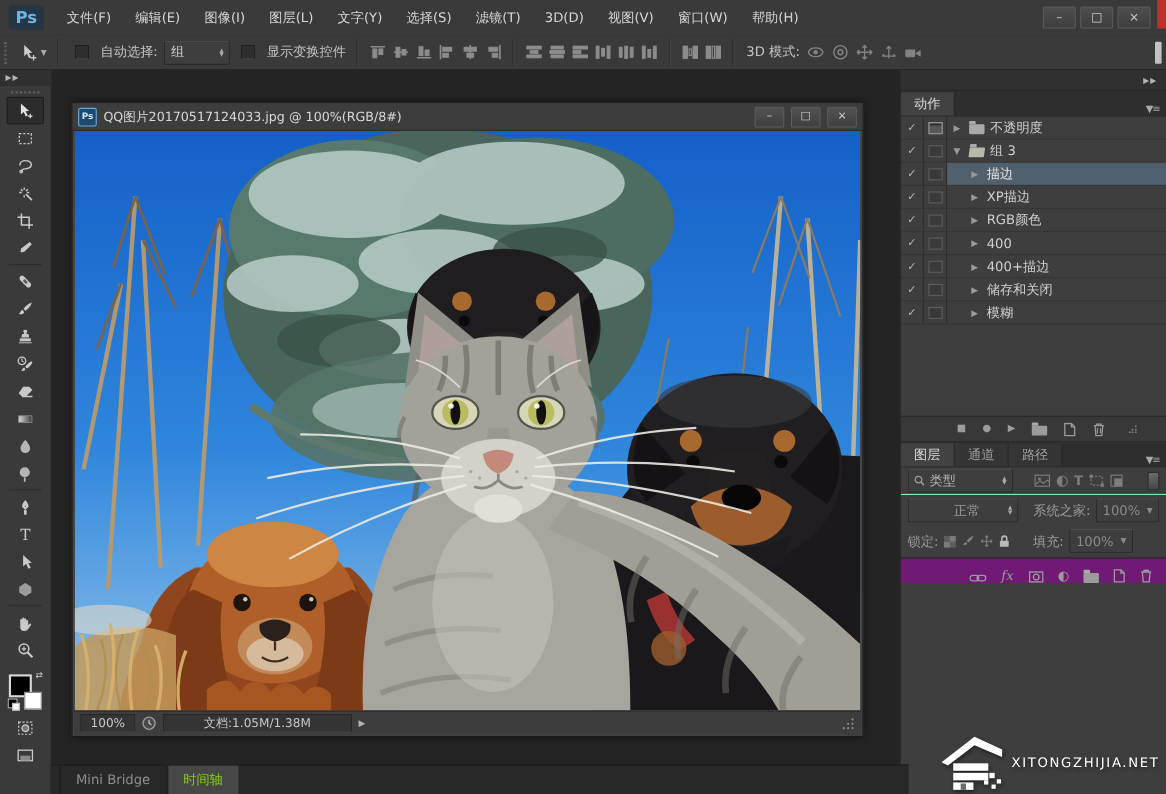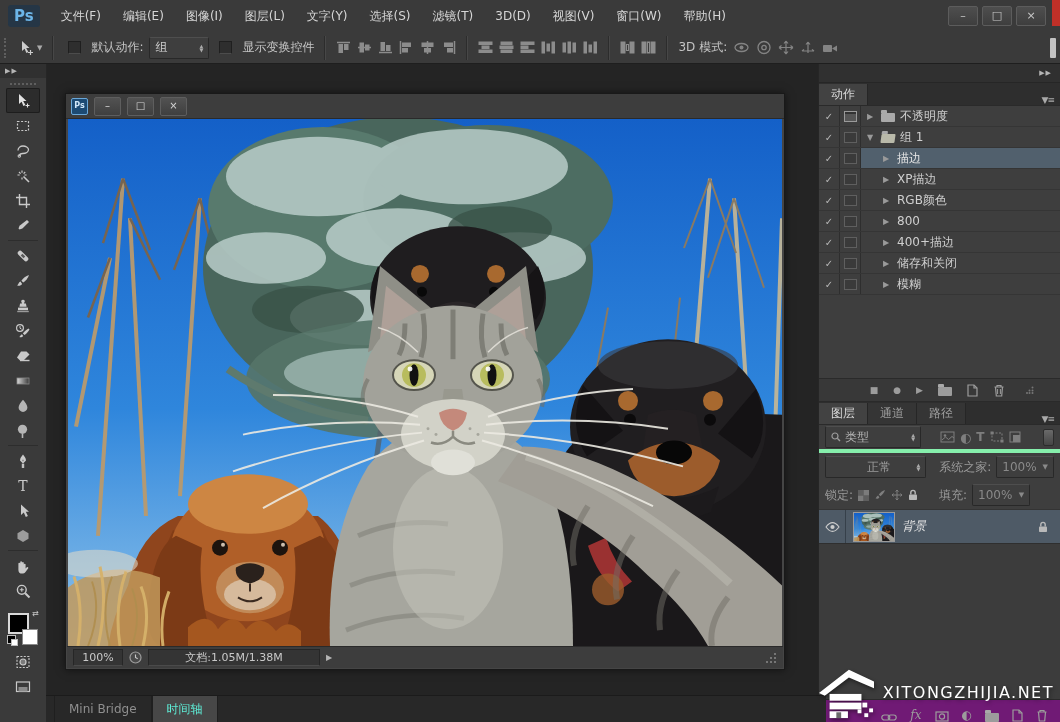--- a/index.html
+++ b/index.html
@@ -94,48 +94,48 @@
   .indent{margin-left:16px;}
   .folder{position:relative;width:14px;height:9px;background:#a9a9a9;border-radius:1px;margin-top:3px;}
   .folder:before{content:"";position:absolute;left:0;top:-3px;width:6px;height:3px;background:#a9a9a9;
                  border-radius:1px 1px 0 0;}
   .folder.open{background:#b9b9a9;transform:skewX(-8deg);}
   .act-btns{height:22px;background:#383838;border-top:1px solid #2a2a2a;border-bottom:1px solid #2a2a2a;
             display:flex;align-items:center;justify-content:flex-end;gap:15px;padding-right:26px;color:#9c9c9c;}
   .act-btns .g{font-size:9px;}
   
   .lrow{display:flex;align-items:center;padding:0 6px;gap:5px;background:#3e3e3e;}
-  #filter-row{height:24px;border-bottom:4px solid #86efac;}
+  #filter-row{height:24px;border-bottom:1px solid #86efac;}
   #blend-row{height:28px;}
   #lock-row{height:28px;border-bottom:1px solid #343434;}
   .dim{opacity:.45;}
   .lockico svg{stroke:#b9b9b9;fill:#b9b9b9;}
   #layer-list{flex:1;background:#3c3c3c;overflow:hidden;}
   .layer-row{height:33px;background:#4e5a66;display:flex;align-items:center;border-bottom:1px solid #2f2f2f;}
   .eyecell{width:26px;height:100%;border-right:1px solid #36404a;display:flex;align-items:center;justify-content:center;}
   .thumb{width:40px;height:28px;border:1px solid #9a9a9a;margin:0 7px;background:#333;}
   .lname{flex:1;font-style:italic;color:#e2e2e2;}
   .lay-btns{height:22px;background:#701a75;border-top:1px solid #2a2a2a;display:flex;align-items:flex-end;
             justify-content:flex-end;gap:13px;padding-right:12px;color:#9c9c9c;}
   .fx{font-style:italic;font-family:"DejaVu Serif","Liberation Serif",serif;font-size:12px;color:#9c9c9c;}
   .toggle{width:9px;height:15px;background:linear-gradient(#6a6a6a,#454545);border:1px solid #2c2c2c;
           border-radius:2px;margin-left:auto;}
 
   
   #bottomtabs{left:46px;top:695px;width:772px;height:27px;background:#282828;border-top:1px solid #1b1b1b;
               display:flex;align-items:stretch;padding-left:8px;}
   .btab{padding:0 14px;line-height:26px;color:#8f8f8f;border-right:1px solid #1f1f1f;border-left:1px solid #1f1f1f;}
-  .btab.on{background:#474747;color:#5eead4;}
+  .btab.on{background:#474747;color:#84cc16;}
 
   
   #watermark{right:6px;bottom:2px;display:flex;align-items:center;gap:6px;z-index:50;
              filter:drop-shadow(1px 2px 2px rgba(0,0,0,.45));}
   .wm-text{display:flex;flex-direction:column;align-items:flex-start;line-height:1;}
   .wm-brand{color:#fff;font-weight:bold;font-size:27px;letter-spacing:2px;}
-  .wm-site{color:#fff;font-size:16px;letter-spacing:1.5px;margin-top:2px;}
+  .wm-site{color:#fff;font-size:12px;letter-spacing:1.5px;margin-top:2px;}
 </style>
 </head>
 <body>
 
 <div id="app">
 
   <svg width="0" height="0" style="position:absolute" aria-hidden="true">
     <defs>
       <linearGradient id="skyg" x1="0" y1="0" x2="0" y2="1">
         <stop offset="0" stop-color="#1460c8"></stop>
@@ -174,21 +174,21 @@
     <span class="vgrip"></span>
     <span style="display:flex;align-items:center;gap:3px;">
       <svg width="16" height="16" viewBox="0 0 16 16">
           <path d="M4 1l0 10 2.6-2.2L8.4 13l2-.9-2.2-4L11.5 8z" fill="#ccc" stroke="none"></path>
           <path d="M12.5 10v5M10 12.5h5" stroke="#ccc" stroke-width="1.2" fill="none"></path>
         </svg>
       <span style="color:#aaa;font-size:7px;">▼</span>
     </span>
     <span class="osep"></span>
     <span class="cb"></span>
-    <span class="olabel">默认动作:</span>
+    <span class="olabel">自动选择:</span>
     <span class="select" style="width:48px;">
       <span>组</span>
       <span class="updn">
           <span>▲</span>
           <span>▼</span>
         </span>
     </span>
     <span class="cb"></span>
     <span class="olabel">显示变换控件</span>
     <span class="osep"></span>
@@ -468,20 +468,21 @@
         <svg width="16" height="16" viewBox="0 0 16 16" fill="none">
           <rect x="1.5" y="3" width="13" height="9.5" stroke-width="1.2"></rect>
           <rect x="3.5" y="8" width="9" height="4.5" fill="#8a8a8a" stroke="none"></rect>
         </svg>
       </div>
   </div>
 
   <div id="docwin" class="abs">
     <div id="doc-title">
       <span class="doc-ico">Ps</span>
+      <span id="doc-title-text">QQ图片20170517124033.jpg @ 100%(RGB/8#)</span>
       <span class="dbtn">–</span>
       <span class="dbtn">□</span>
       <span class="dbtn">×</span>
     </div>
 
     <div id="doc-canvas">
       <svg viewBox="0 0 714 531" preserveAspectRatio="none">
         <g id="scene">
           <rect width="714" height="531" fill="url(#skyg)"></rect>
 
@@ -704,21 +705,21 @@
           </span>
       </div>
       <div class="arow">
         <span class="acol1">✓</span>
         <span class="acol2">
             <span class="emptybox"></span>
           </span>
         <span class="azone">
             <span class="atri">▼</span>
             <span class="folder open"></span>
-            <span>组 1</span>
+            <span>组 3</span>
           </span>
       </div>
       <div class="arow">
         <span class="acol1">✓</span>
         <span class="acol2">
             <span class="emptybox"></span>
           </span>
         <span class="azone sel">
             <span class="atri indent">▶</span>
             <span>描边</span>
@@ -744,21 +745,21 @@
             <span>RGB颜色</span>
           </span>
       </div>
       <div class="arow">
         <span class="acol1">✓</span>
         <span class="acol2">
             <span class="emptybox"></span>
           </span>
         <span class="azone">
             <span class="atri indent">▶</span>
-            <span>800</span>
+            <span>400</span>
           </span>
       </div>
       <div class="arow">
         <span class="acol1">✓</span>
         <span class="acol2">
             <span class="emptybox"></span>
           </span>
         <span class="azone">
             <span class="atri indent">▶</span>
             <span>400+描边</span>
@@ -902,42 +903,20 @@
           <svg width="10" height="12" viewBox="0 0 10 12">
             <rect x="1" y="5.5" width="8" height="5.5" rx=".8" stroke="none"></rect>
             <path d="M2.8 5.5V3.6a2.2 2.2 0 014.4 0v1.9" fill="none" stroke-width="1.4"></path>
           </svg>
         </span>
       <span class="olabel" style="margin-left:16px;color:#9a9a9a;">填充:</span>
       <span class="select" style="width:46px;color:#8a8a8a;">
         <span>100%</span>
         <span style="margin-left:auto;font-size:7px;color:#8a8a8a;">▼</span>
       </span>
-    </div>
-    <div id="layer-list">
-      <div class="layer-row">
-        <span class="eyecell">
-          <svg width="15" height="10" viewBox="0 0 15 10">
-              <path d="M1 5C3.2 2 5.8.6 7.5.6S11.8 2 14 5c-2.2 3-4.8 4.4-6.5 4.4S3.2 8 1 5z" fill="none" stroke="#ccc" stroke-width="1.1"></path>
-              <circle cx="7.5" cy="5" r="2.1" fill="#ccc"></circle>
-            </svg>
-        </span>
-        <span class="thumb">
-          <svg viewBox="0 0 714 531" width="40" height="28" preserveAspectRatio="none">
-              <use href="#scene"></use>
-            </svg>
-        </span>
-        <span class="lname">背景</span>
-        <span class="lockico" style="margin-right:12px;">
-          <svg width="10" height="12" viewBox="0 0 10 12">
-              <rect x="1" y="5.5" width="8" height="5.5" rx=".8" stroke="none"></rect>
-              <path d="M2.8 5.5V3.6a2.2 2.2 0 014.4 0v1.9" fill="none" stroke-width="1.4"></path>
-            </svg>
-        </span>
-      </div>
     </div>
     <div class="lay-btns">
       <span>
           <svg width="16" height="9" viewBox="0 0 16 9" fill="none">
             <rect x=".8" y="2" width="8" height="5" rx="2.5" stroke="#9c9c9c" stroke-width="1.2"></rect>
             <rect x="7.2" y="2" width="8" height="5" rx="2.5" stroke="#9c9c9c" stroke-width="1.2"></rect>
           </svg>
         </span>
       <span class="fx">fx</span>
       <span>

